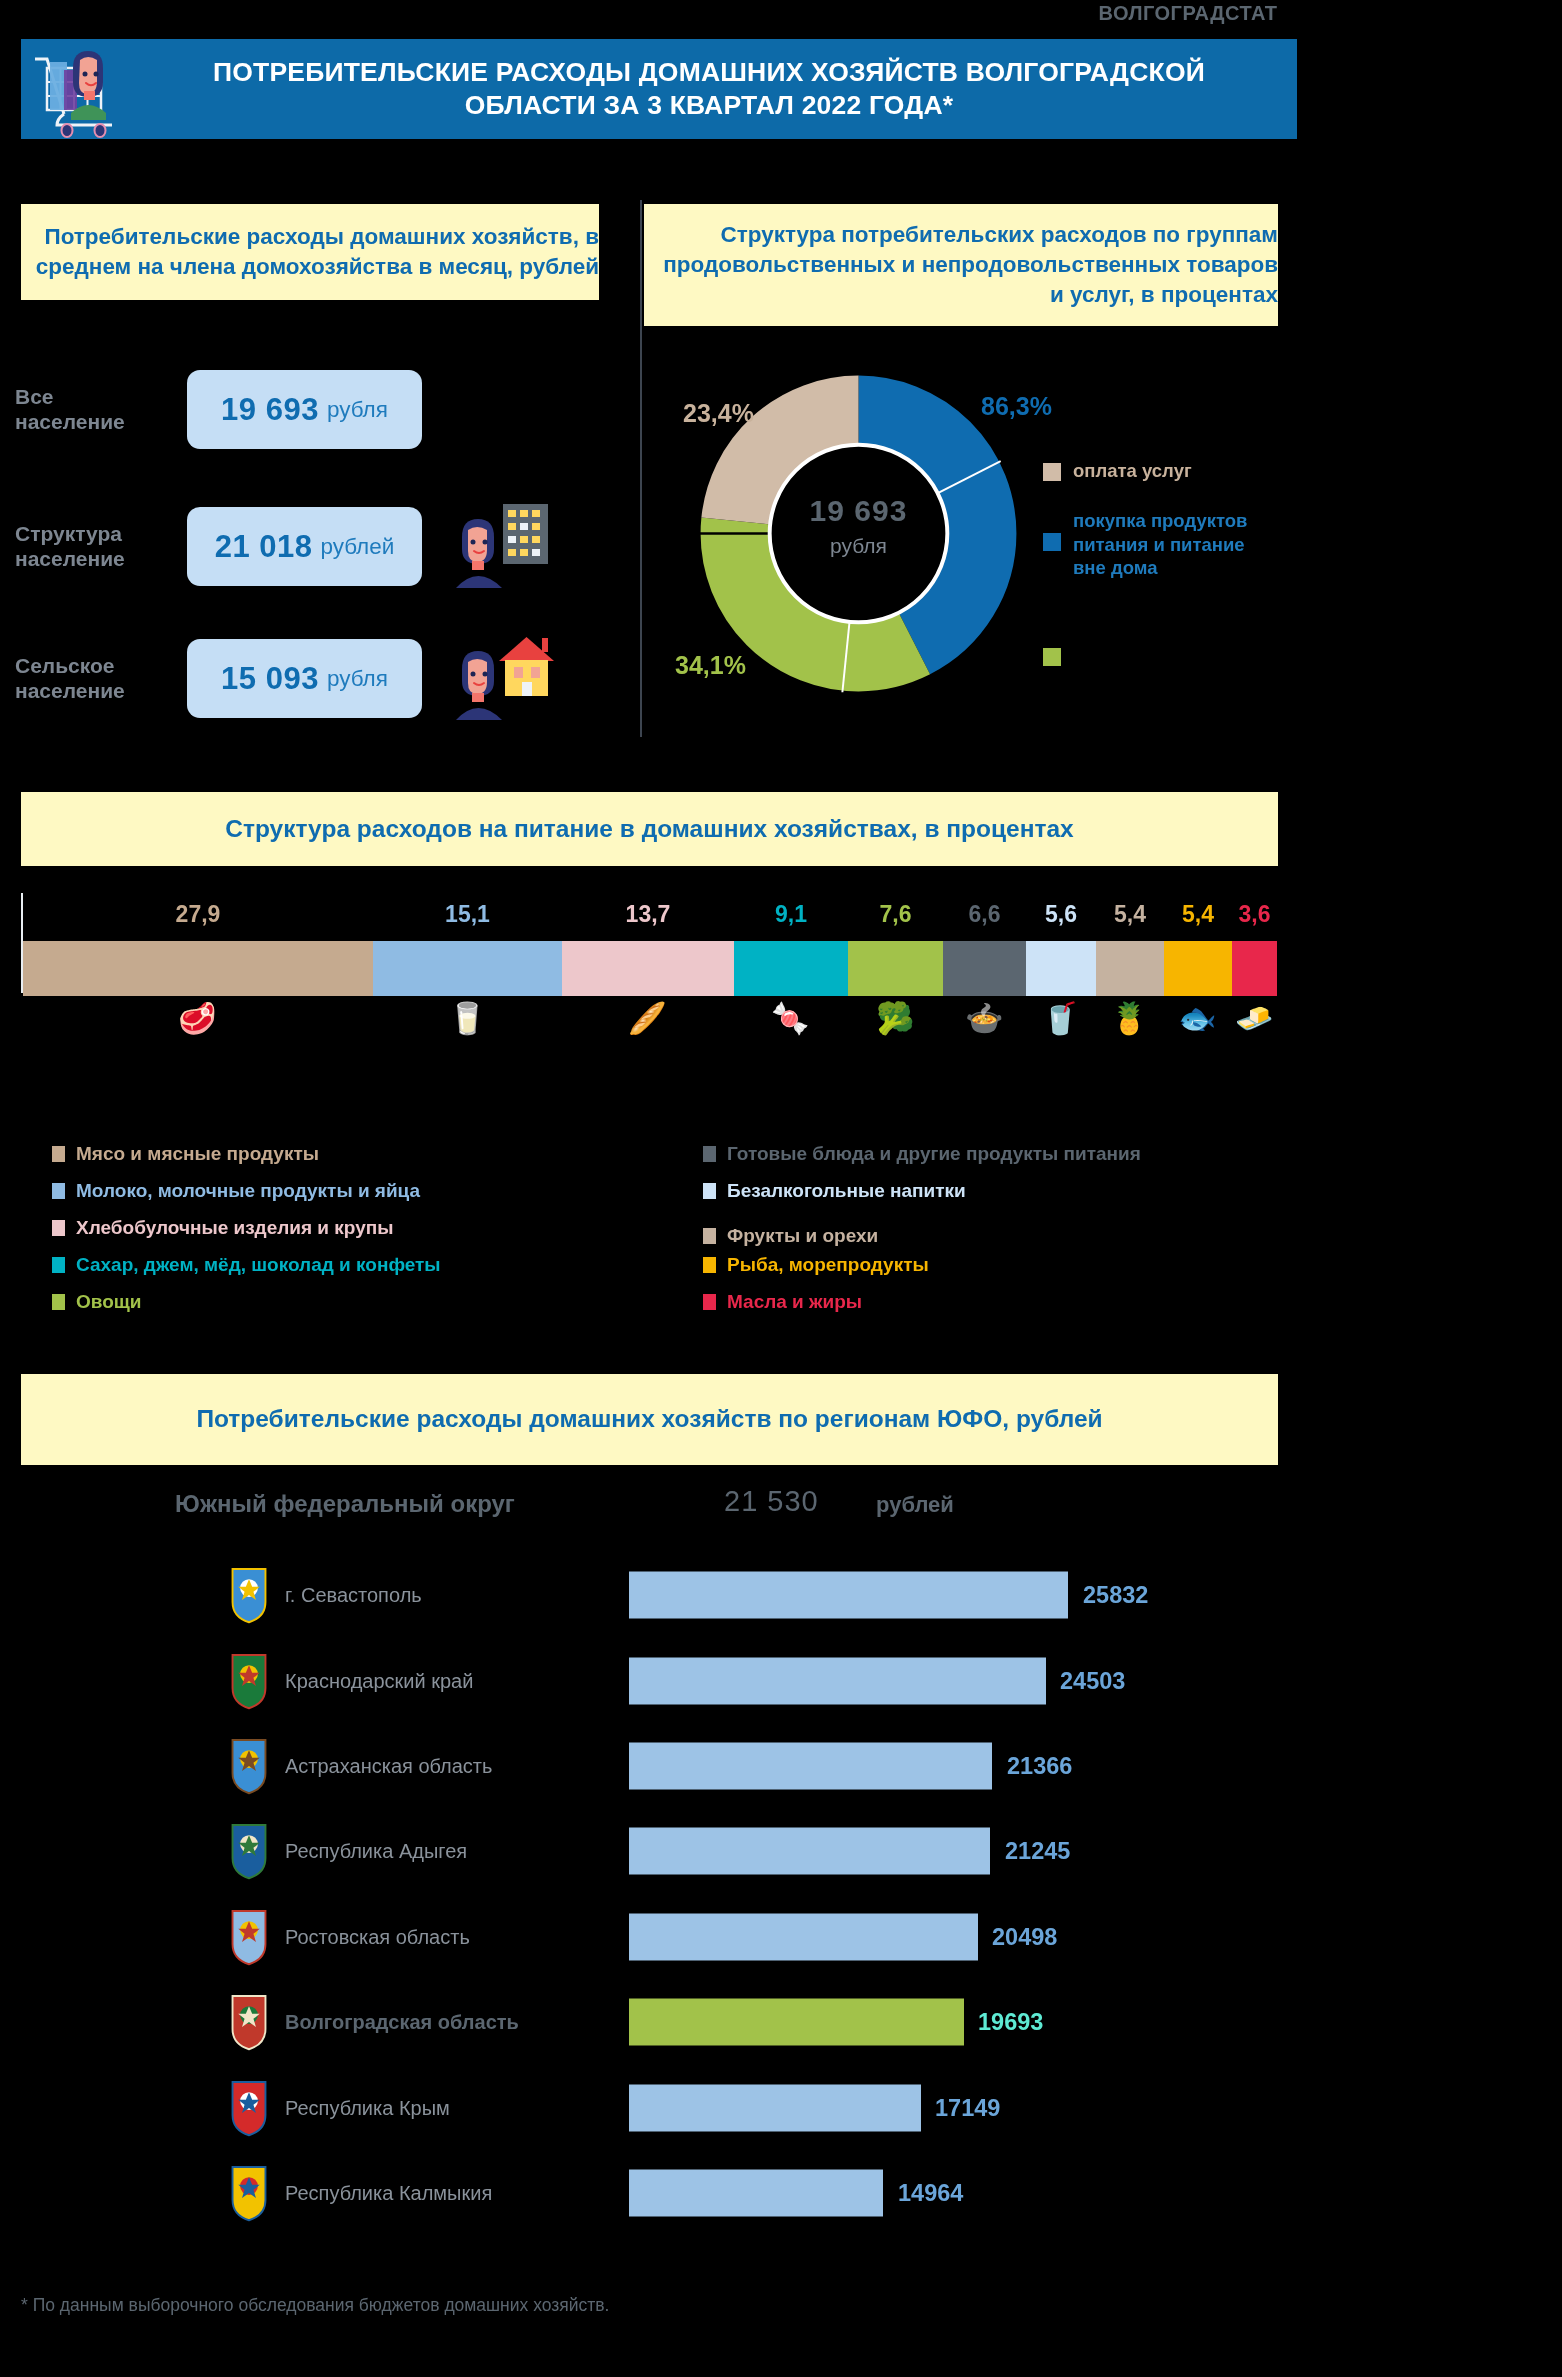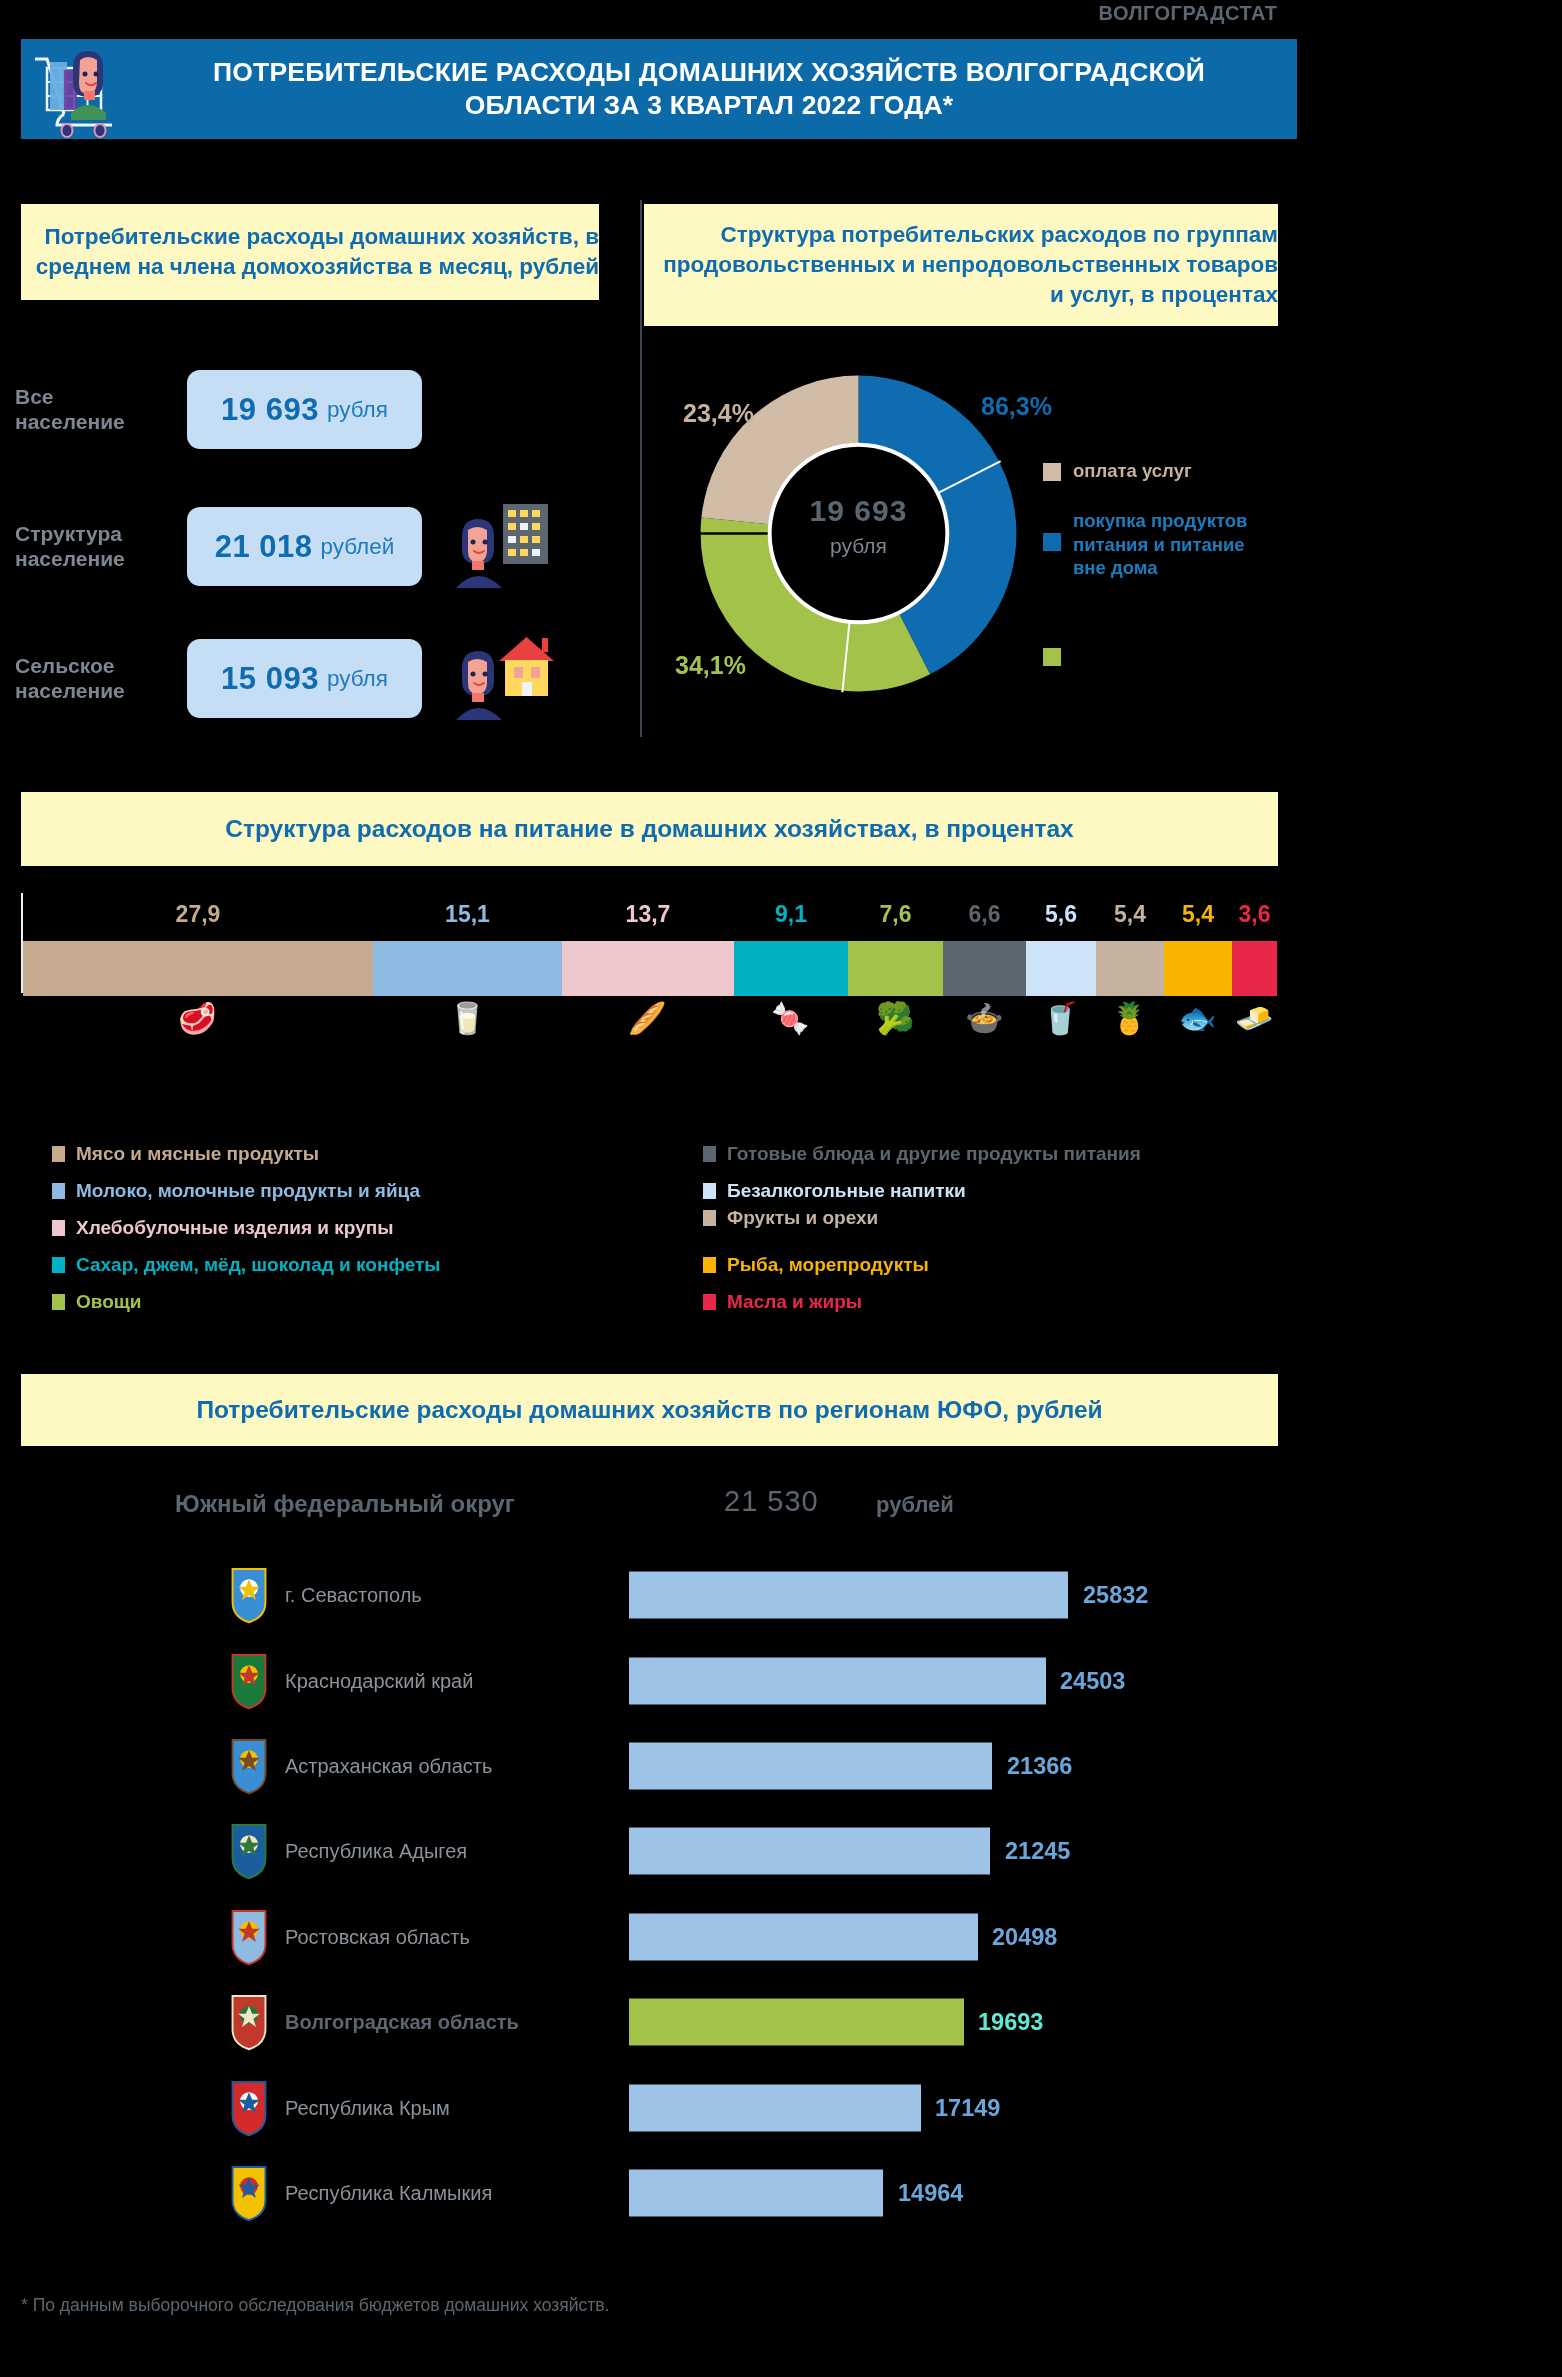--- a/index.html
+++ b/index.html
@@ -28,21 +28,21 @@
   }
 
   
   .panel-head{
     background:#fef9c3;color:#0f6cb0;font-weight:700;text-align:right;
     display:flex;align-items:center;justify-content:center;line-height:1.32;
   }
   #head-left{left:21px;top:204px;width:578px;height:96px;font-size:22.5px;}
   #head-right{left:644px;top:204px;width:634px;height:122px;font-size:22.5px;}
   #head-food{left:21px;top:792px;width:1257px;height:74px;font-size:24.5px;}
-  #head-regions{left:21px;top:1374px;width:1257px;height:72px;font-size:24.5px;}
+  #head-regions{left:21px;top:1374px;width:1257px;height:91px;font-size:24.5px;}
 
   
   #vdiv{left:640px;top:200px;width:1.5px;height:537px;background:#3d4550;}
 
   
   .kpi-row{left:15px;width:614px;height:95px;}
   .kpi-label{
     position:absolute;left:0;top:50%;transform:translateY(-50%);
     width:150px;font-size:21px;font-weight:700;color:#7d8691;line-height:1.22;
   }
@@ -340,21 +340,21 @@
   </div>
 <div class="abs" id="food-legend-right" style="left: 703px; top: 1143px;">
     <div class="fleg" style="left: 0px; top: 0px;">
       <span class="sw" style="background: rgb(91, 102, 112);"></span>
       <span class="tx" style="color: rgb(91, 102, 112);">Готовые блюда и другие продукты питания</span>
     </div>
     <div class="fleg" style="left: 0px; top: 37px;">
       <span class="sw" style="background: rgb(205, 227, 247);"></span>
       <span class="tx" style="color: rgb(205, 227, 247);">Безалкогольные напитки</span>
     </div>
-    <div class="fleg" style="left: 0px; top: 64px;">
+    <div class="fleg" style="left: 0px; top: 82px;">
       <span class="sw" style="background: rgb(197, 178, 160);"></span>
       <span class="tx" style="color: rgb(197, 178, 160);">Фрукты и орехи</span>
     </div>
     <div class="fleg" style="left: 0px; top: 111px;">
       <span class="sw" style="background: rgb(247, 181, 0);"></span>
       <span class="tx" style="color: rgb(247, 181, 0);">Рыба, морепродукты</span>
     </div>
     <div class="fleg" style="left: 0px; top: 148px;">
       <span class="sw" style="background: rgb(232, 39, 75);"></span>
       <span class="tx" style="color: rgb(232, 39, 75);">Масла и жиры</span>

